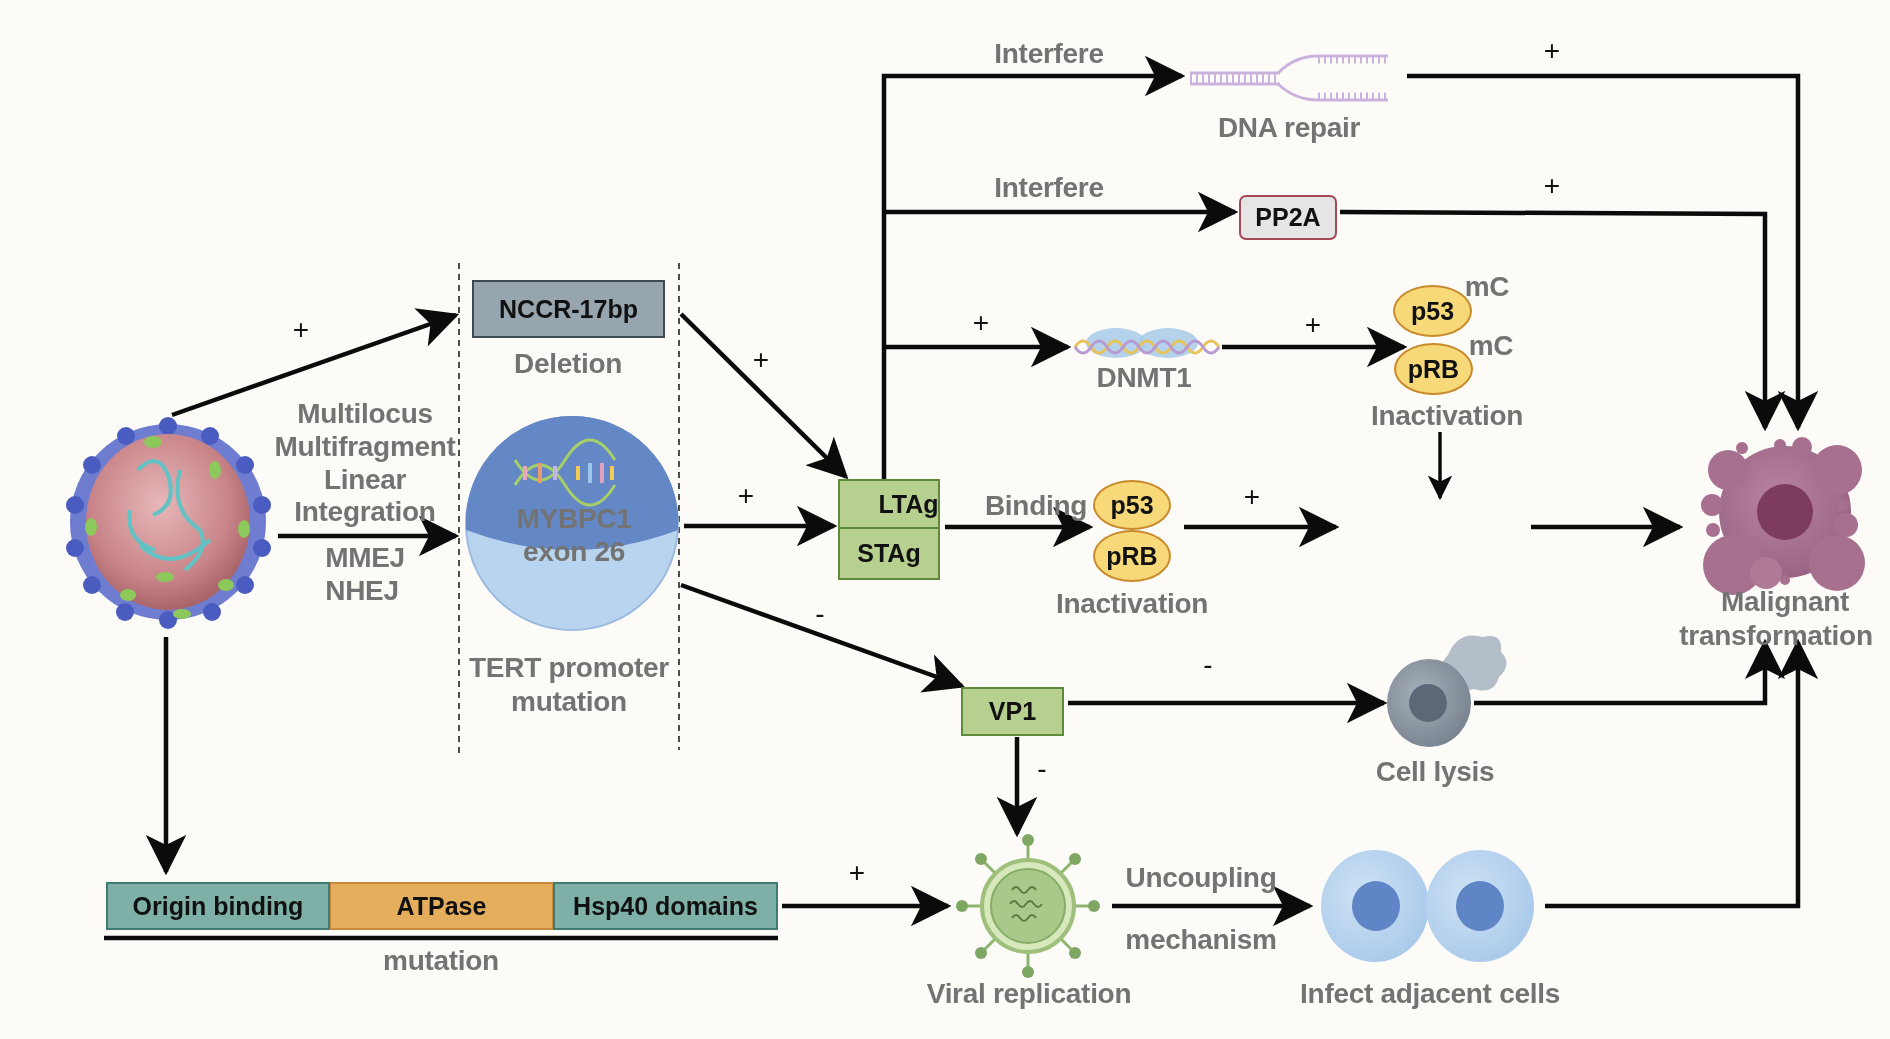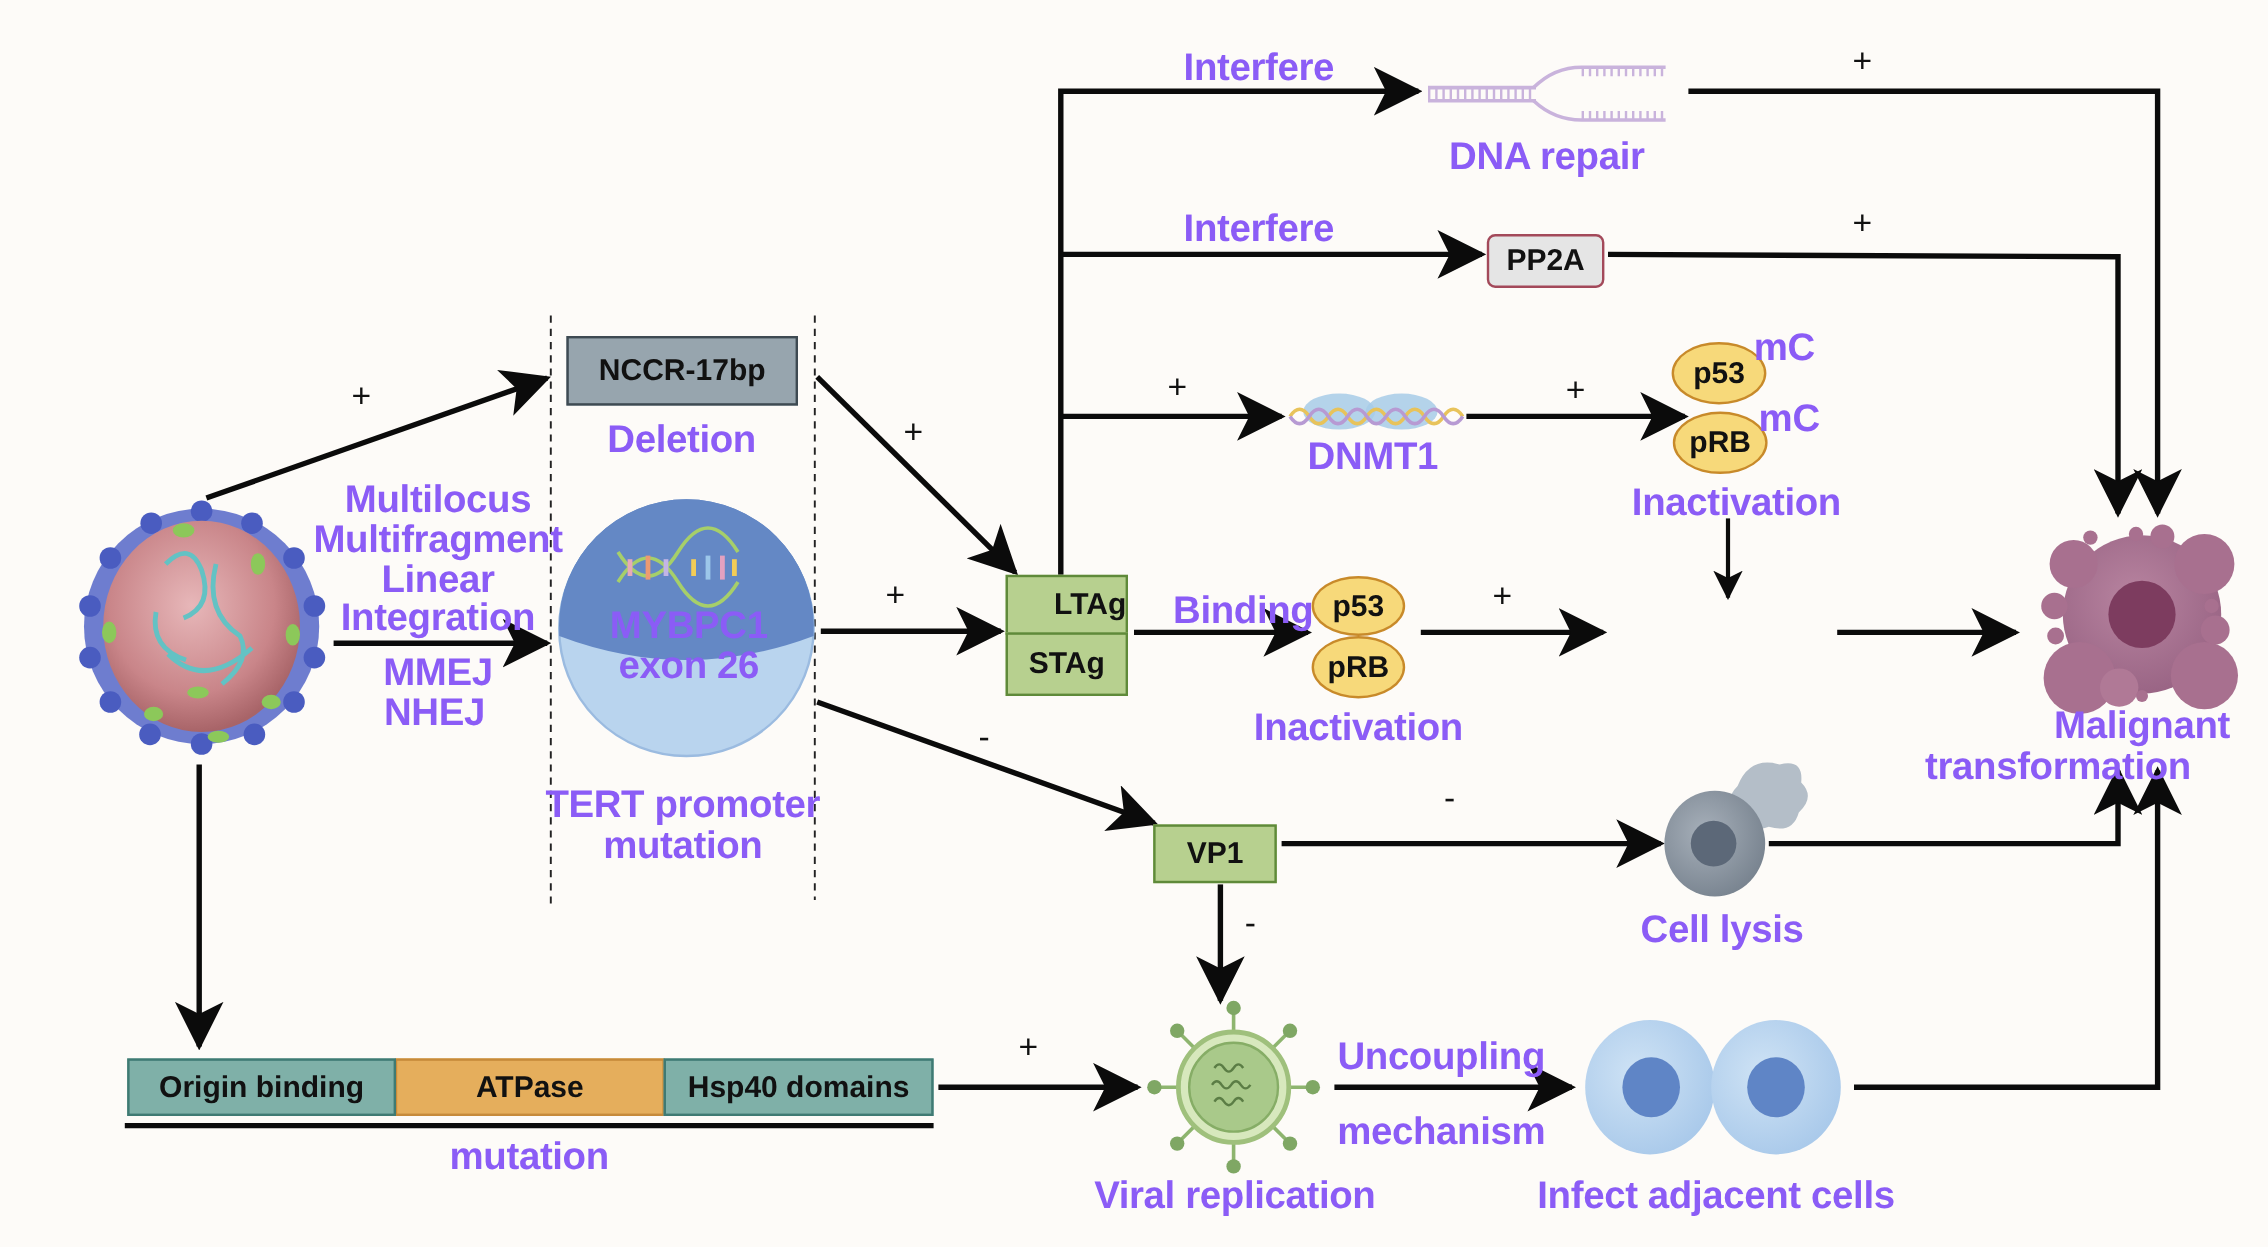--- a/index.html
+++ b/index.html
@@ -1,18 +1,18 @@
 <!DOCTYPE html>
 <html><head>
 <meta charset="utf-8">
 <style>
   html, body { margin:0; padding:0; background:#fdfbf8; }
   #stage { position:relative; width:1890px; height:1039px; background:#fdfbf8; overflow:hidden; font-family:"Liberation Sans", sans-serif; }
   svg#diagram { position:absolute; left:0; top:0; }
-  .lbl { position:absolute; font-family:"Liberation Sans", sans-serif; font-weight:bold; color:#8b5cf6; font-size:32px; line-height:1.15; text-align:center; white-space:nowrap; transform:translateX(-50%); letter-spacing:-0.3px; }
+  .lbl { position:absolute; font-family:"Liberation Sans", sans-serif; font-weight:bold; color:#737373; font-size:28px; line-height:1.15; text-align:center; white-space:nowrap; transform:translateX(-50%); letter-spacing:-0.3px; }
   .sign { position:absolute; font-family:"Liberation Sans", sans-serif; font-size:28px; color:#111; transform:translateX(-50%); }
   .box { position:absolute; display:flex; align-items:center; justify-content:center; font-family:"Liberation Sans", sans-serif; font-weight:bold; font-size:25px; color:#111; box-sizing:border-box; }
   .ellipse { position:absolute; display:flex; align-items:center; justify-content:center; font-family:"Liberation Sans", sans-serif; font-weight:bold; font-size:25px; color:#111; border-radius:50%; box-sizing:border-box; }
 </style>
 </head>
 <body>
 
 <div id="stage">
 
 <svg id="diagram" width="1890" height="1039" viewBox="0 0 1890 1039">
@@ -268,21 +268,21 @@
   <span>p53</span>
 </div>
 <div class="ellipse" style="left:1093px;top:530px;width:78px;height:52px;background:#f7d97a;border:2px solid #c88a2a;">
   <span>pRB</span>
 </div>
 <div class="lbl" style="left:1132px;top:588px;">Inactivation</div>
 <div class="sign" style="left:1252px;top:481px;">+</div>
 
 
 <div class="lbl" style="left:1785px;top:586px;">Malignant</div>
-<div class="lbl" style="left:1715px;top:620px;">transformation</div>
+<div class="lbl" style="left:1776px;top:620px;">transformation</div>
 
 <div class="sign" style="left:301px;top:314px;">+</div>
 <div class="sign" style="left:761px;top:344px;">+</div>
 <div class="sign" style="left:746px;top:480px;">+</div>
 <div class="sign" style="left:820px;top:598px;">-</div>
 
 <div class="box" style="left:961px;top:687px;width:103px;height:49px;background:#b7d08f;border:2px solid #5f8a3a;">
   <span>VP1</span>
 </div>
 <div class="sign" style="left:1208px;top:649px;">-</div>

